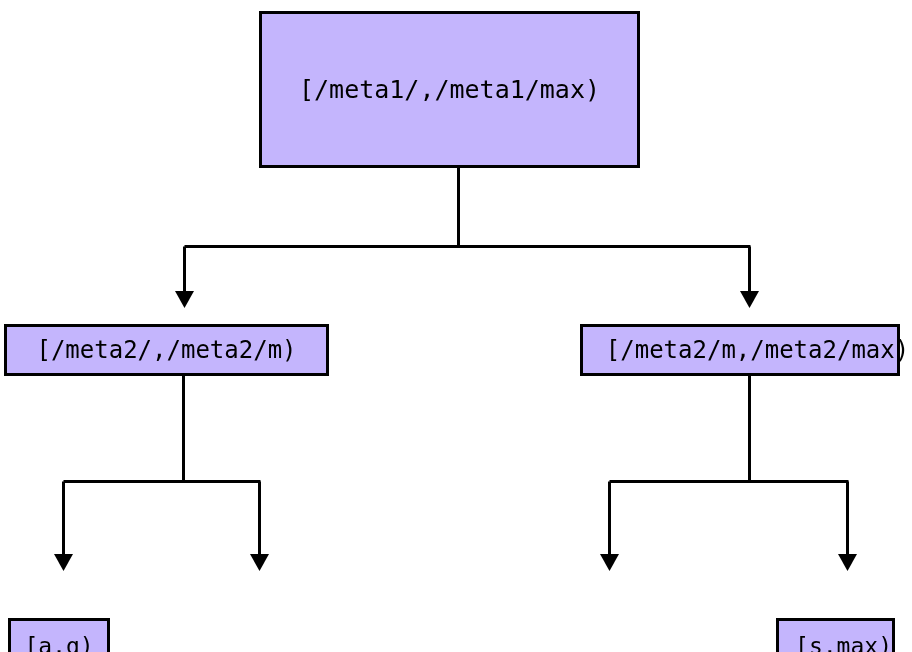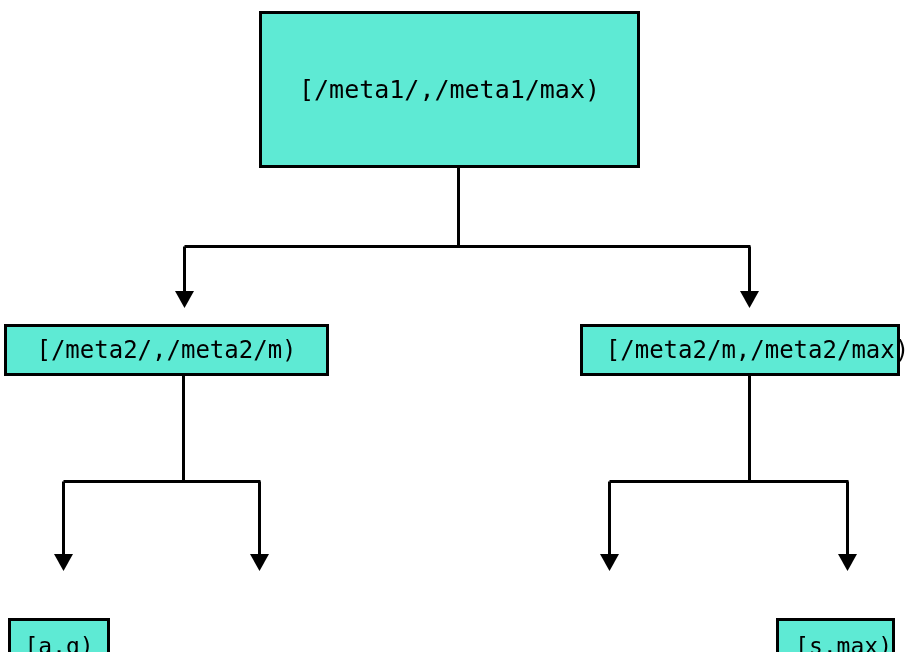--- a/index.html
+++ b/index.html
@@ -21,21 +21,21 @@
     left: 0;
     top: 0;
     width: 912px;
     height: 652px;
     pointer-events: none;
   }
   .node-box {
     position: absolute;
     box-sizing: border-box;
     border: 3px solid #000000;
-    background: #5eead4;
+    background: #c4b5fd;
     display: flex;
     align-items: center;
     justify-content: center;
     color: #000000;
     line-height: 1;
     white-space: pre;
   }
   .node-label {
     display: block;
     text-align: center;

